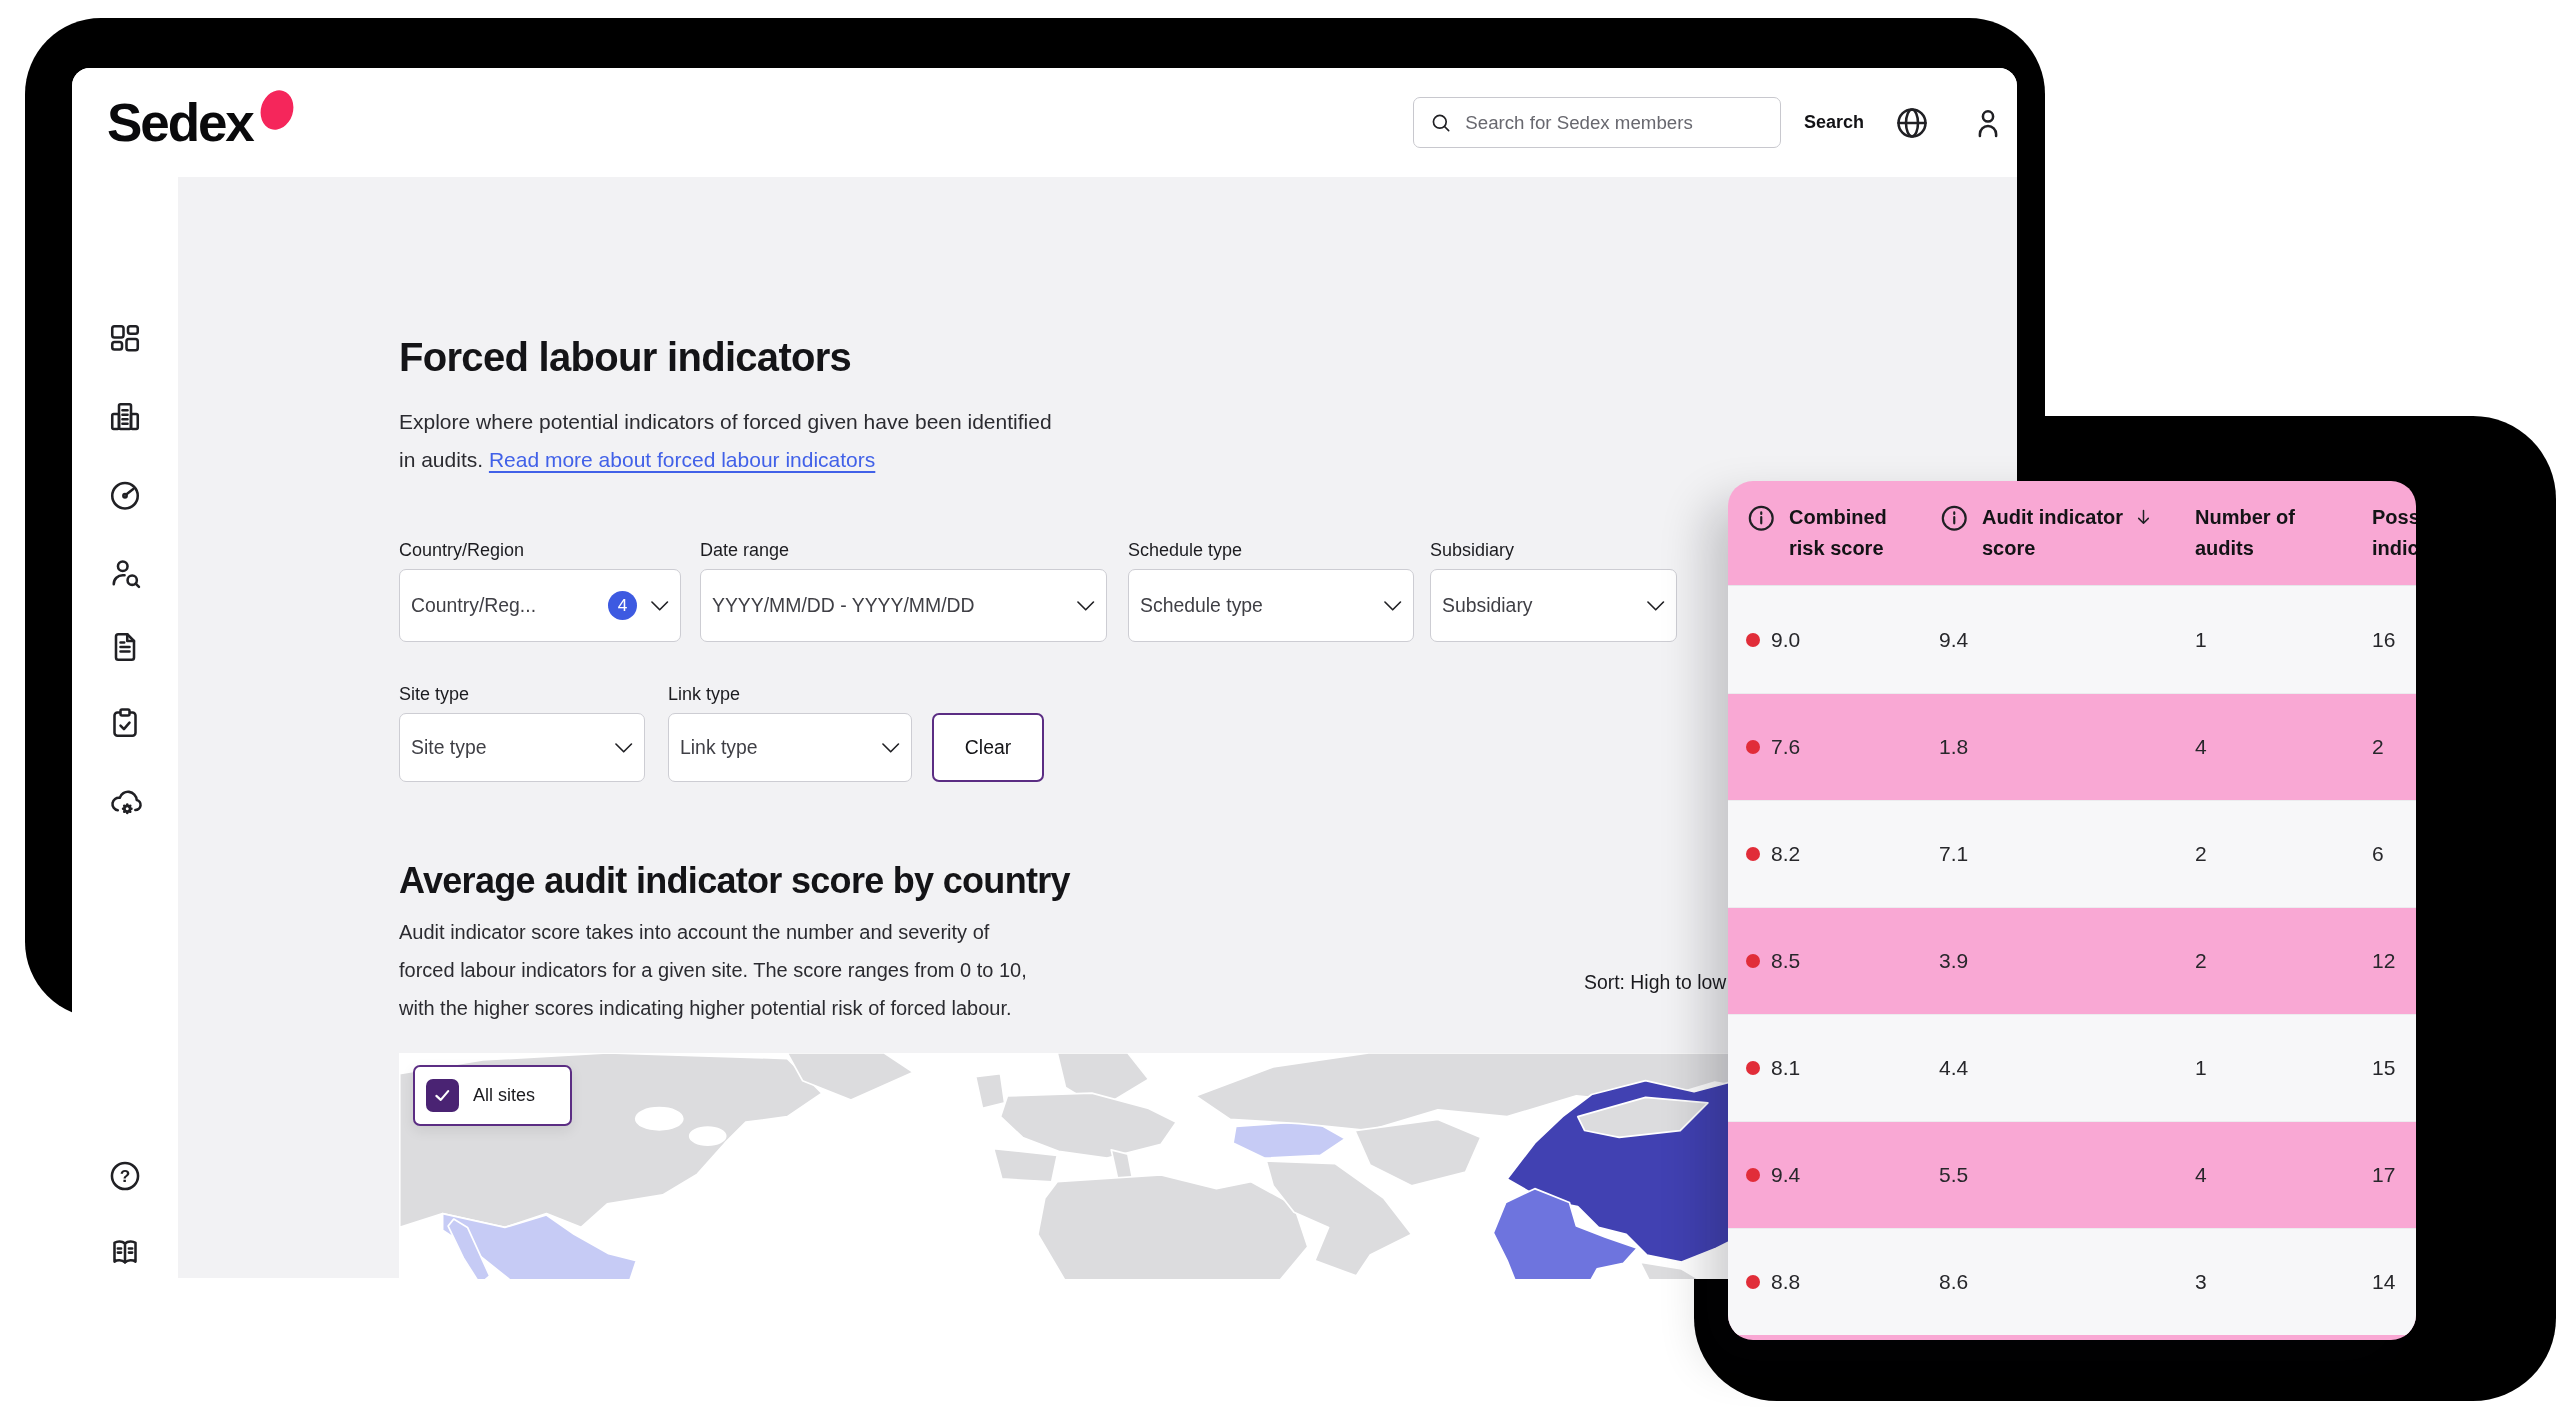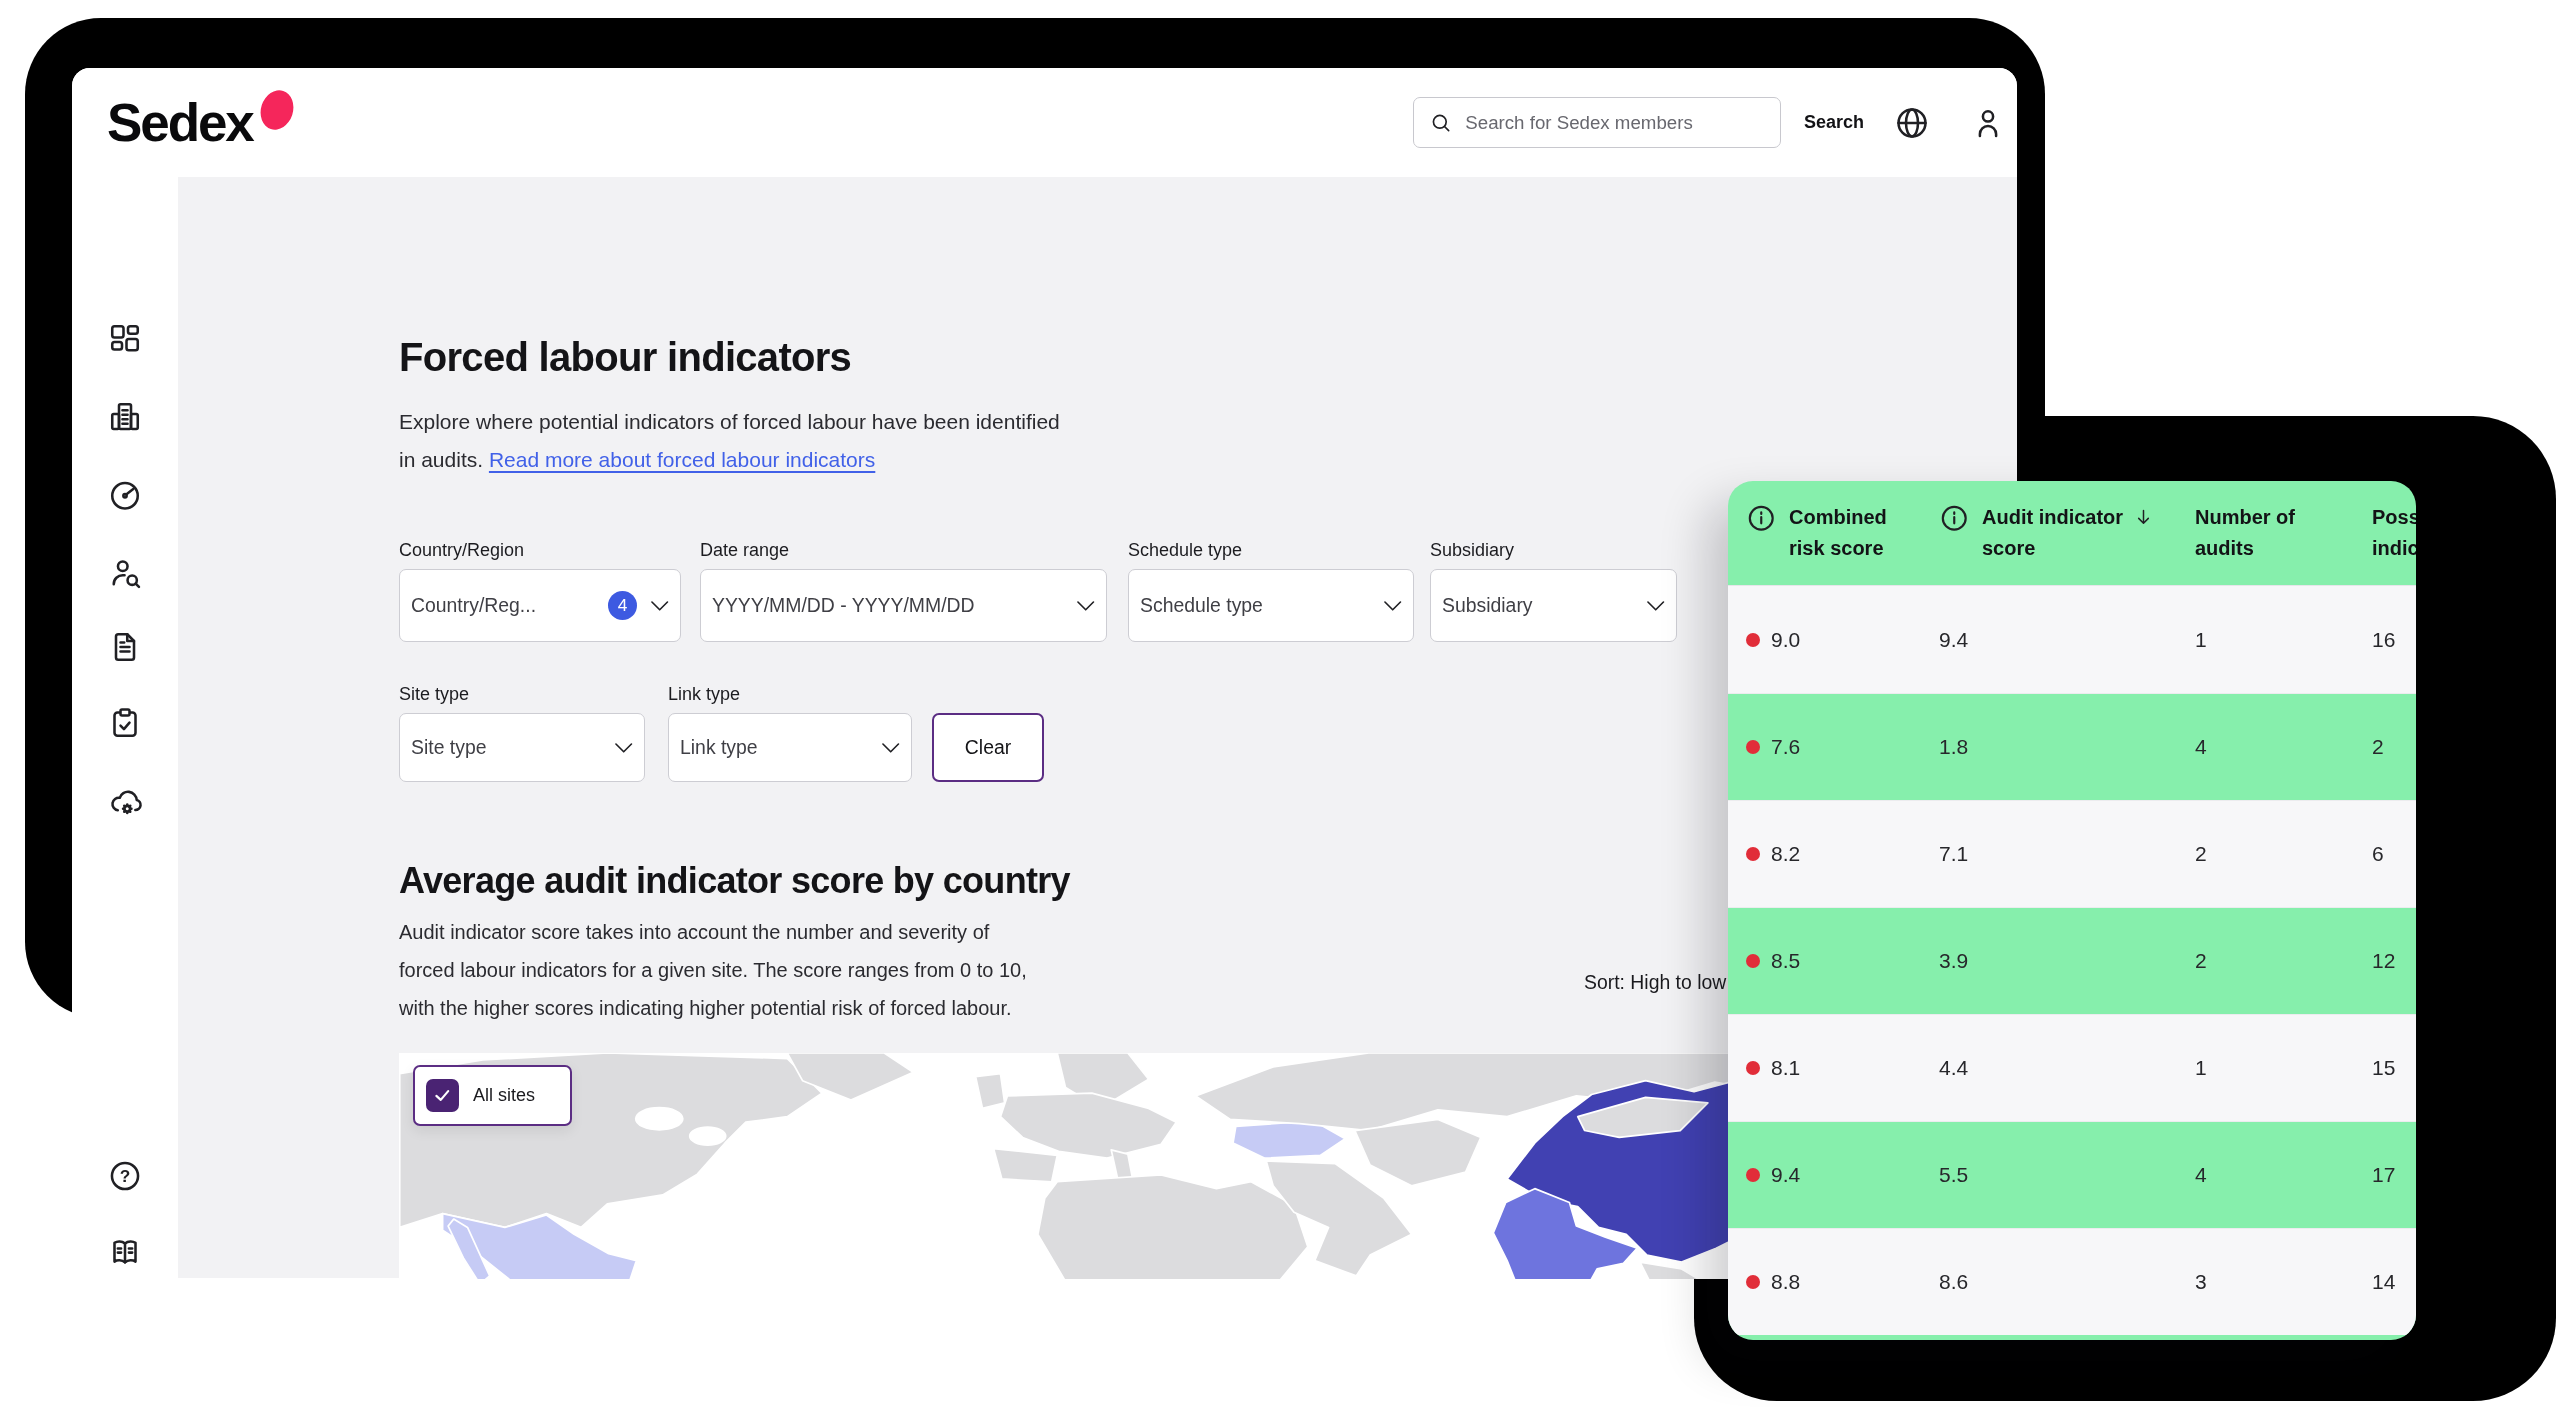--- a/index.html
+++ b/index.html
@@ -68,21 +68,21 @@
 
   
   .map-wrap svg path,.map-wrap svg circle,.map-wrap svg ellipse{stroke:#fff;stroke-width:2.5;stroke-linejoin:round;}
   .m-gray{fill:var(--map-gray);}
   .m-light{fill:var(--map-light);}
   .m-india{fill:var(--map-india);}
   .m-china{fill:var(--map-china);}
   .m-lake{fill:#fff;}
 
   
-  .panel{position:absolute;left:1728px;top:481px;width:688px;height:859px;background:#86efac;border-radius:25px;z-index:30;box-shadow:-21px 21px 48px rgba(10,10,20,.20);overflow:hidden;}
+  .panel{position:absolute;left:1728px;top:481px;width:688px;height:859px;background:#f9a8d4;border-radius:25px;z-index:30;box-shadow:-21px 21px 48px rgba(10,10,20,.20);overflow:hidden;}
   .t-head{display:grid;grid-template-columns:193px 256px 177px 1fr;height:105px;align-items:center;padding:0 18px;border-bottom:1.4px solid #E6E6EA;}
   .h-cell{display:flex;gap:12.5px;align-items:flex-start;}
   .h-lines{font-size:20px;font-weight:bold;line-height:31px;color:#131316;}
   .h-line1{display:flex;align-items:center;gap:9.7px;}
   .info-ic{flex:none;margin-top:1.4px;}
   .t-row{display:grid;grid-template-columns:193px 256px 177px 1fr;height:107px;align-items:center;padding:0 18px;font-size:21px;color:#27272B;}
   .t-row.alt{background:var(--row-alt);}
   .t-row + .t-row{border-top:1.4px solid #ECECEF;}
   .t-cell.c1{display:flex;align-items:center;gap:11px;}
   .risk-dot{width:14px;height:14px;border-radius:50%;background:var(--risk-red);flex:none;}
@@ -170,21 +170,21 @@
             <path d="M12,6.3 C10,4.7 6.8,4.7 5,5.9 V18.4 C6.8,17.2 10,17.2 12,18.9 C14,17.2 17.2,17.2 19,18.4 V5.9 C17.2,4.7 14,4.7 12,6.3 Z"></path>
             <path d="M12,6.3 V18.9"></path>
             <path d="M7.2,9.6h2.2 M7.2,12.4h2.2 M14.6,9.6h2.2 M14.6,12.4h2.2"></path>
           </svg>
 
       </div>
 
       <div class="content">
         <div class="page-title">Forced labour indicators</div>
         <div class="page-desc">
-          <span>Explore where potential indicators of forced labour have been identified</span><br>
+          <span>Explore where potential indicators of forced given have been identified</span><br>
           <span>in audits.</span>
           <a href="#">Read more about forced labour indicators</a>
         </div>
 
         <div class="f-label" style="left:221px;top:363px">Country/Region</div>
         <div class="f-box" style="left:221px;top:392px;width:282px">
           <span class="val">Country/Reg...</span>
           <span class="badge">4</span>
           <svg class="stroke chev" width="19.4" height="11.8" viewBox="0 0 20 12">
               <path d="M2,2 L10,10 L18,2"></path>

